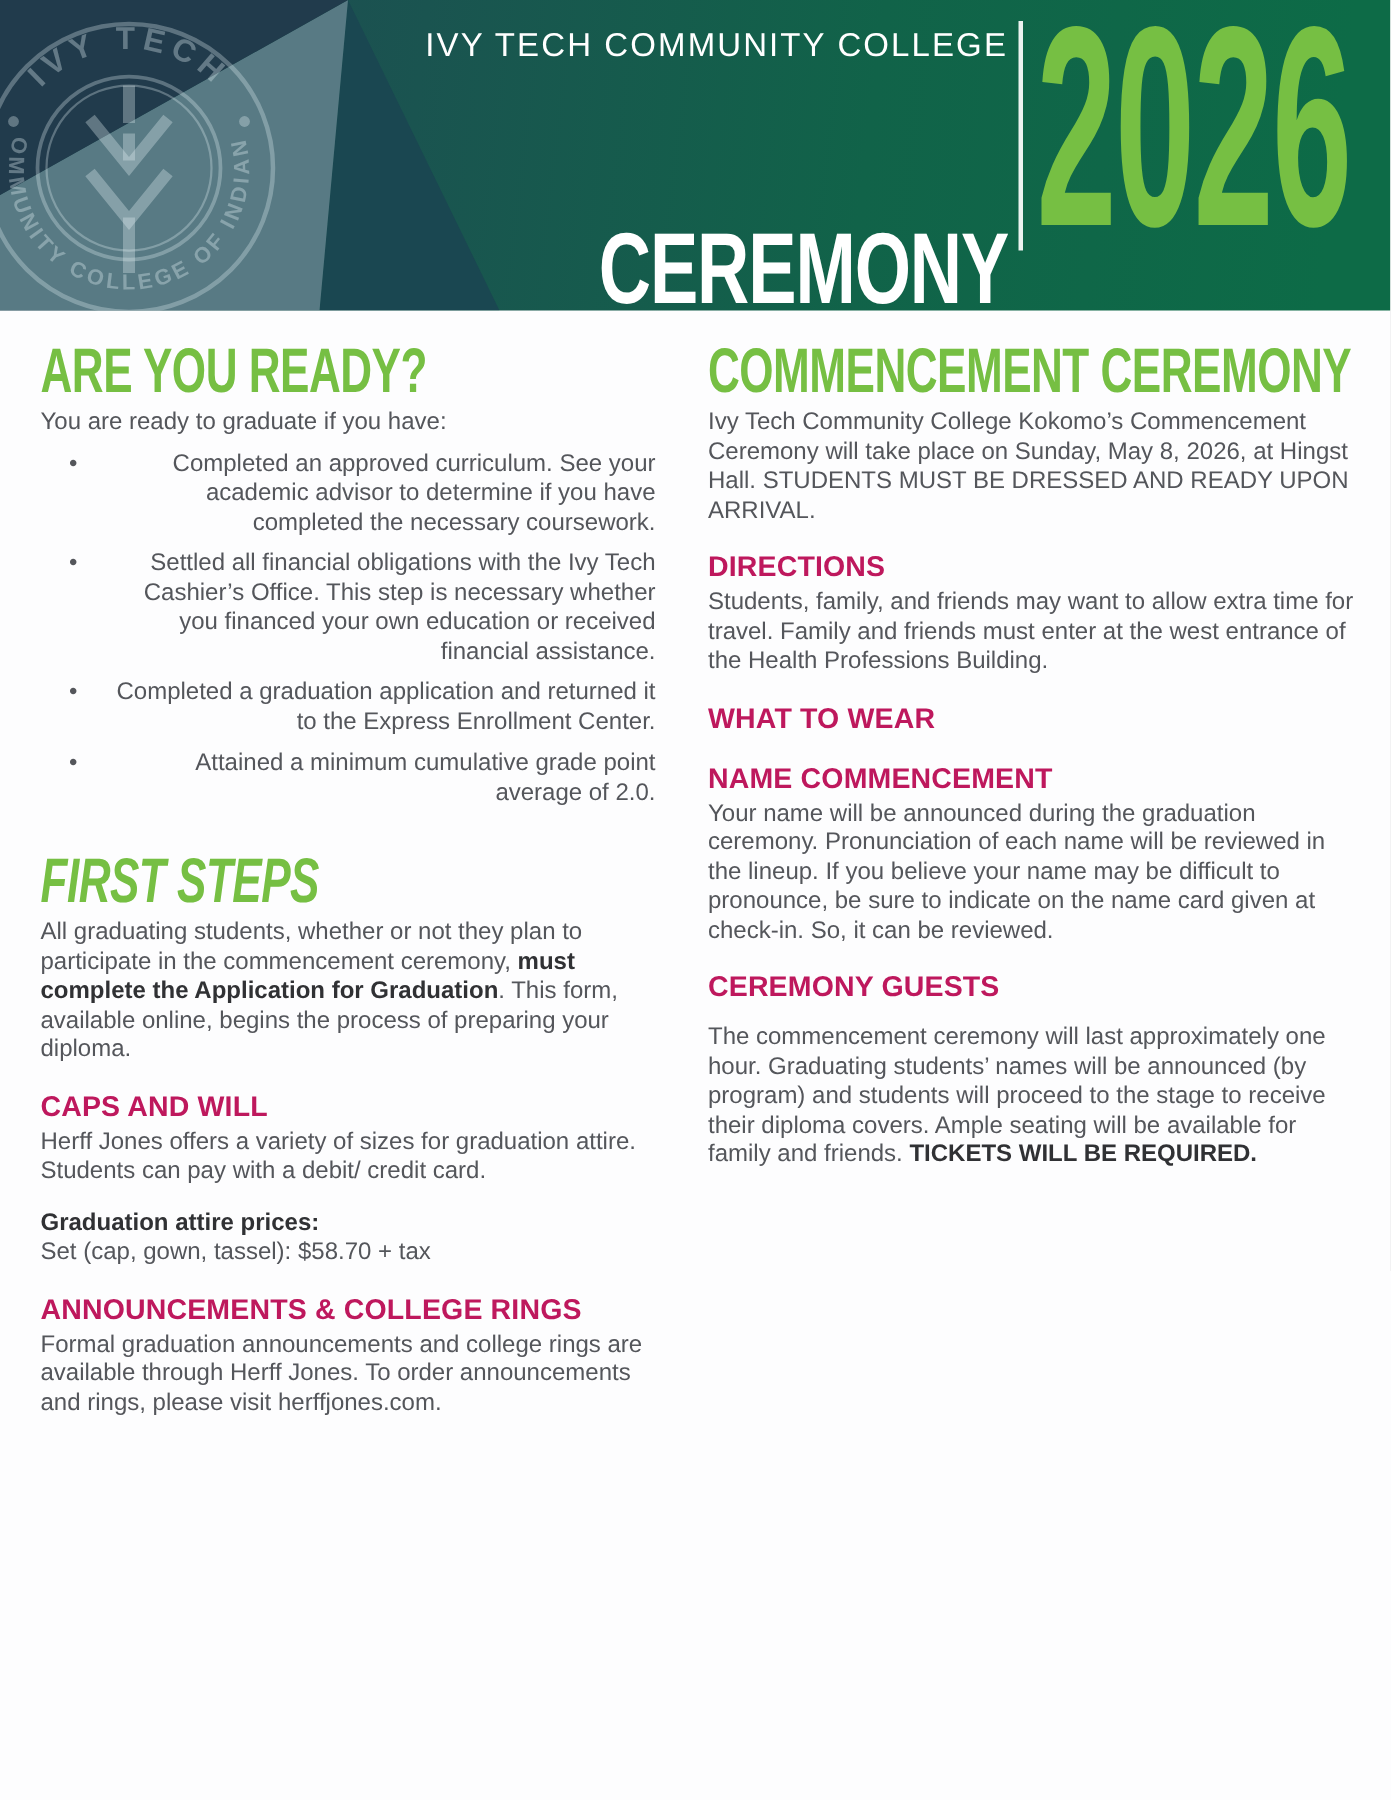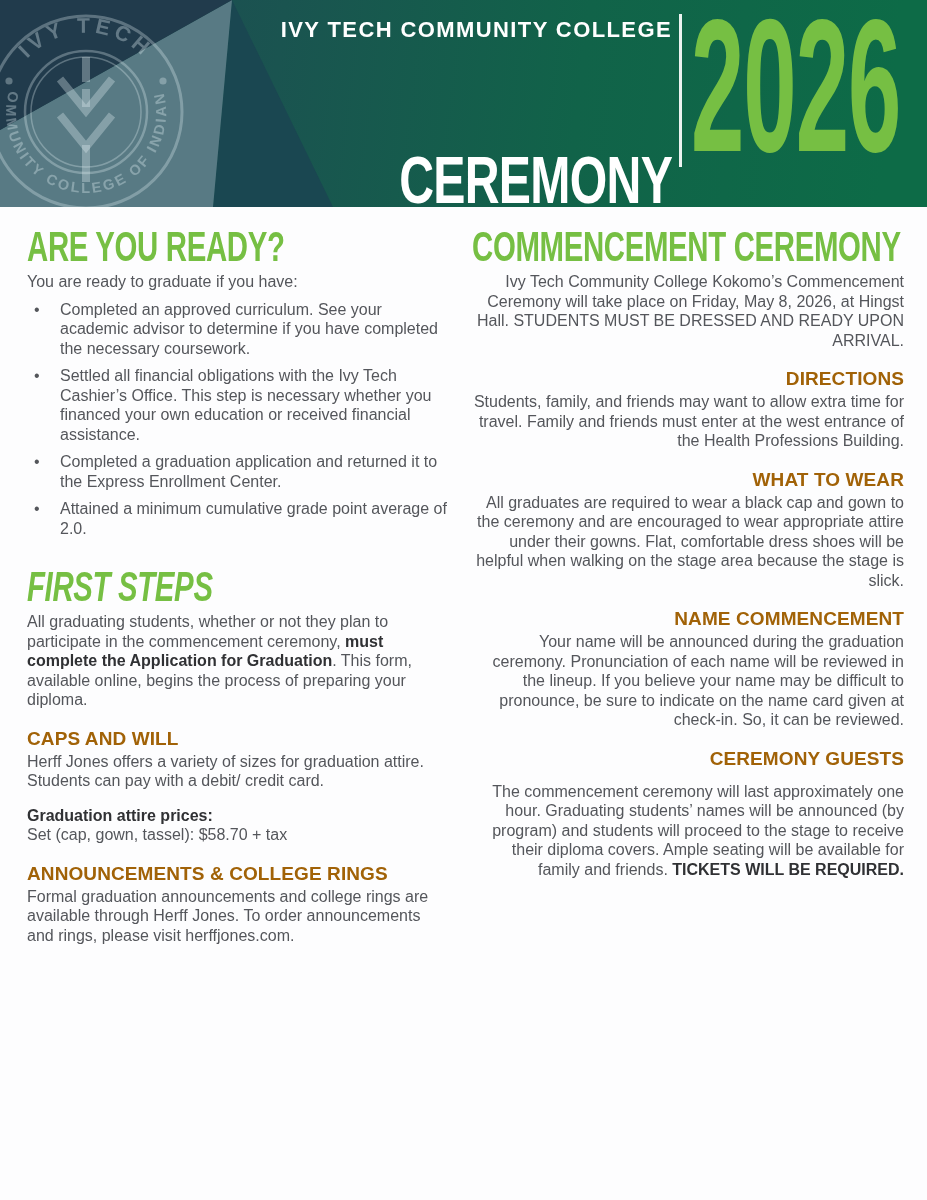--- a/index.html
+++ b/index.html
@@ -11,49 +11,49 @@
           background:linear-gradient(97deg,#204753 0%,#1a5450 30%,#116349 62%,#0d6b47 95%);}
   .header .wedge{position:absolute;left:0;top:0;width:100%;height:100%;background:#1a4751;
           clip-path:polygon(232px 0,333px 207px,213px 207px);}
   .header .slate{position:absolute;left:0;top:0;width:100%;height:100%;background:#587a84;
           clip-path:polygon(232px 0,213px 207px,0 207px,0 130px);}
   .header .navy{position:absolute;left:0;top:0;width:100%;height:100%;background:#213b4c;
           clip-path:polygon(0 0,232px 0,0 130px);}
   .seal{position:absolute;left:-14px;top:12px;}
 
   .hdr-college{position:absolute;top:19px;right:255px;color:#ffffff;font-size:22px;line-height:22px;
-          font-weight:700;letter-spacing:1.4px;white-space:nowrap;}
+          font-weight:400;letter-spacing:1.4px;white-space:nowrap;}
   .hdr-title{position:absolute;right:255px;color:#ffffff;font-weight:bold;font-size:67px;line-height:67px;
           white-space:nowrap;}
   .hdr-title>span{display:inline-block;transform:scaleX(.72);transform-origin:100% 50%;letter-spacing:-1px;}
   .hdr-title.l1{top:45px;}
   .hdr-title.l2{top:99px;margin-top:47px;}
   .hdr-divider{position:absolute;left:679px;top:14px;width:3px;height:153px;background:rgba(255,255,255,.92);}
   .hdr-year{position:absolute;left:691px;top:-10px;color:#76bf43;font-weight:bold;font-size:190px;
           line-height:190px;white-space:nowrap;}
   .hdr-year>span{display:inline-block;transform:scaleX(.505);transform-origin:0 50%;letter-spacing:-2px;}
 
   
   .col{position:absolute;top:230px;}
   .col.left{left:27px;width:424px;}
-  .col.right{left:472px;width:432px;text-align:right;}
+  .col.right{left:472px;width:432px;}
 
   h1.green{margin:0;color:#76bf43;font-size:42px;line-height:33px;font-weight:bold;white-space:nowrap;}
   h1.green>span{display:inline-block;transform:scaleX(.70);transform-origin:0 50%;letter-spacing:-.5px;}
   h1.green.gap{margin-top:32px;font-style:italic;}
 
-  h2.dark{margin:17px 0 2px;color:#a16207;font-size:19px;line-height:23px;font-weight:bold;letter-spacing:.1px;}
+  h2.dark{margin:17px 0 2px;color:#be185d;font-size:19px;line-height:23px;font-weight:bold;letter-spacing:.1px;}
 
   p.body{margin:9px 0 0;color:#54565b;font-size:16px;line-height:19.5px;}
   p.body b, .prices b{color:#303134;}
   p.prices{margin-top:15px;}
   p.prices .block{display:block;}
   .mt20{margin-top:20px;}
 
-  ul.checks{margin:5px 0 0;padding:0;list-style:none;}
+  ul.checks{margin:5px 12px 0;padding:0;list-style:none;text-align:right;}
   ul.checks li{position:relative;margin-top:8px;padding-left:33px;padding-right:2px;
           color:#54565b;font-size:16px;line-height:19.5px;}
   ul.checks li::before{content:"\2022";position:absolute;left:7px;top:0;color:#54565b;}
 </style>
 </head>
 <body>
 
 <div class="page">
 
   <div class="header">
@@ -127,27 +127,26 @@
 
     <h2 class="dark mt20">ANNOUNCEMENTS &amp; COLLEGE RINGS</h2>
     <p class="body" style="margin-top:2px">Formal graduation announcements and college rings are available through Herff Jones. To order announcements and rings, please visit herffjones.com.</p>
   </div>
 
   <div class="col right">
 
     <h1 class="green">
       <span>COMMENCEMENT CEREMONY</span>
     </h1>
-    <p class="body">Ivy Tech Community College Kokomo’s Commencement Ceremony will take place on Friday, May 8, 2026, at Hingst Hall. STUDENTS MUST BE DRESSED AND READY UPON ARRIVAL.</p>
+    <p class="body">Ivy Tech Community College Kokomo’s Commencement Ceremony will take place on Sunday, May 8, 2026, at Hingst Hall. STUDENTS MUST BE DRESSED AND READY UPON ARRIVAL.</p>
 
     <h2 class="dark">DIRECTIONS</h2>
     <p class="body" style="margin-top:2px">Students, family, and friends may want to allow extra time for travel. Family and friends must enter at the west entrance of the Health Professions Building.</p>
 
     <h2 class="dark">WHAT TO WEAR</h2>
-    <p class="body" style="margin-top:2px">All graduates are required to wear a black cap and gown to the ceremony and are encouraged to wear appropriate attire under their gowns. Flat, comfortable dress shoes will be helpful when walking on the stage area because the stage is slick.</p>
 
     <h2 class="dark">NAME COMMENCEMENT</h2>
     <p class="body" style="margin-top:2px">Your name will be announced during the graduation ceremony. Pronunciation of each name will be reviewed in the lineup. If you believe your name may be difficult to pronounce, be sure to indicate on the name card given at check-in. So, it can be reviewed.</p>
 
     <h2 class="dark">CEREMONY GUESTS</h2>
     <p class="body" style="margin-top:12px"><span>The commencement ceremony will last approximately one hour. Graduating students’ names will be announced (by program) and students will proceed to the stage to receive their diploma covers. Ample seating will be available for family and friends. </span><b>TICKETS WILL BE REQUIRED.</b></p>
   </div>
 
 </div>
 

